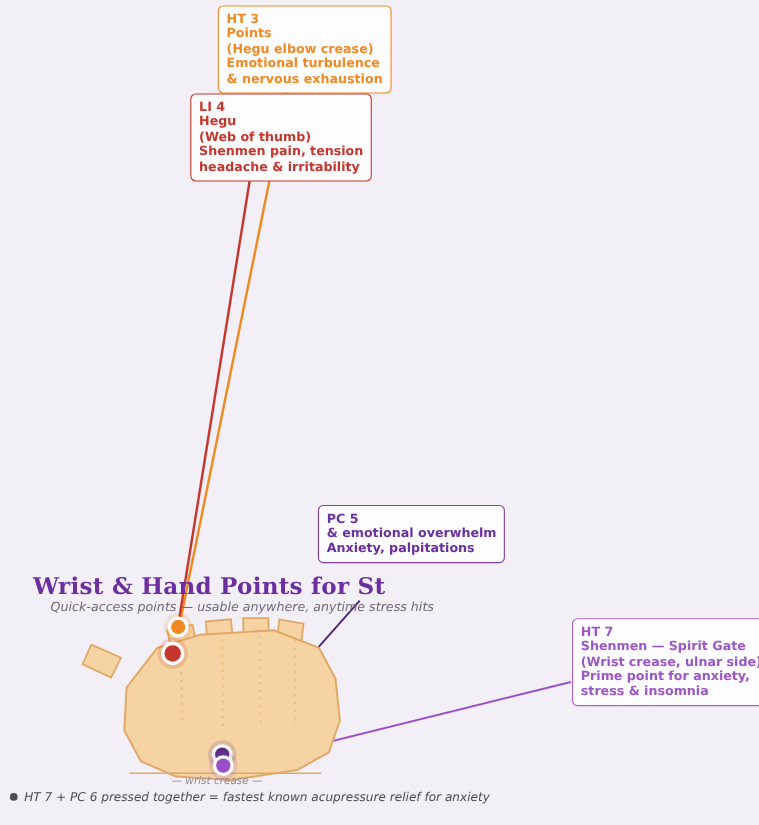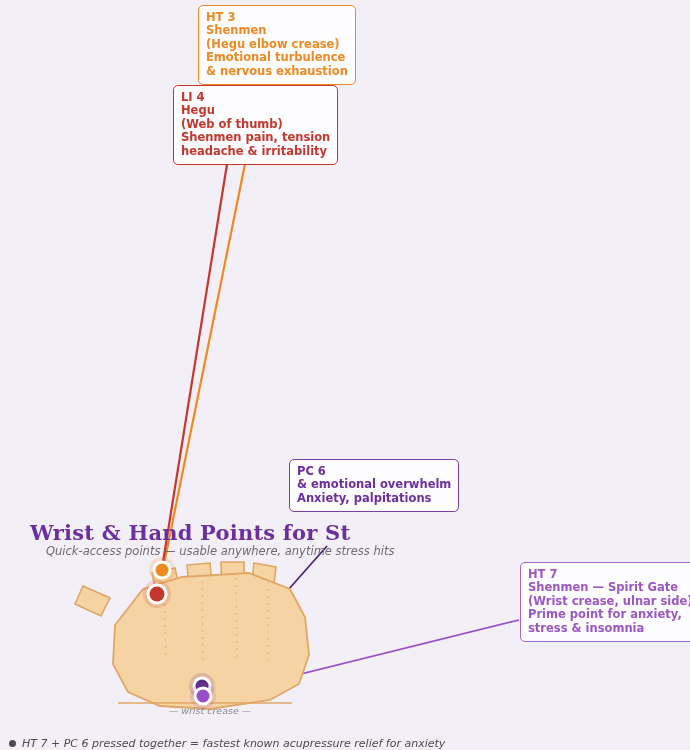--- a/index.html
+++ b/index.html
@@ -88,41 +88,40 @@
   }
   #callout-ht7 {
     left: 520px; top: 562px;
     border: 1.6px solid #a765cf;
     color: #9b57c6;
   }
 
   
   .crease-caption {
     position: absolute;
-    left: 140px;
+    left: 156px;
     top: 705px;
     width: 140px;
-    text-align: center;
+    text-align: left;
     font-size: 9.5px;
     font-style: italic;
     color: #8e8796;
     z-index: 4;
     white-space: nowrap;
   }
 
   
   .footnote {
     position: absolute;
     left: 9px;
     top: 718px;
     display: flex;
     align-items: center;
     gap: 6px;
     z-index: 4;
-    margin-top: 19px;
   }
   .footnote .bullet {
     width: 7px; height: 7px;
     border-radius: 50%;
     background: #4d4a52;
     display: inline-block;
     flex: none;
   }
   .footnote .fn-text {
     font-size: 11px;
@@ -198,36 +197,36 @@
     </g>
   </svg>
 
   <div class="title-block">
     <div class="title">Wrist &amp; Hand Points for St</div>
     <div class="subtitle">Quick-access points — usable anywhere, anytime stress hits</div>
   </div>
 
   <div class="callout" id="callout-ht3">
     <span class="ln">HT 3</span>
-    <span class="ln">Shenmen</span>
+    <span class="ln">Points</span>
     <span class="ln">(Hegu elbow crease)</span>
     <span class="ln">Emotional turbulence</span>
     <span class="ln">&amp; nervous exhaustion</span>
   </div>
 
   <div class="callout" id="callout-li4">
     <span class="ln">LI 4</span>
     <span class="ln">Hegu</span>
     <span class="ln">(Web of thumb)</span>
     <span class="ln">Shenmen pain, tension</span>
     <span class="ln">headache &amp; irritability</span>
   </div>
 
   <div class="callout" id="callout-pc6">
-    <span class="ln">PC 6</span>
+    <span class="ln">PC 5</span>
     <span class="ln">&amp; emotional overwhelm</span>
     <span class="ln">Anxiety, palpitations</span>
   </div>
 
   <div class="callout" id="callout-ht7">
     <span class="ln">HT 7</span>
     <span class="ln">Shenmen — Spirit Gate</span>
     <span class="ln">(Wrist crease, ulnar side)</span>
     <span class="ln">Prime point for anxiety,</span>
     <span class="ln">stress &amp; insomnia</span>

